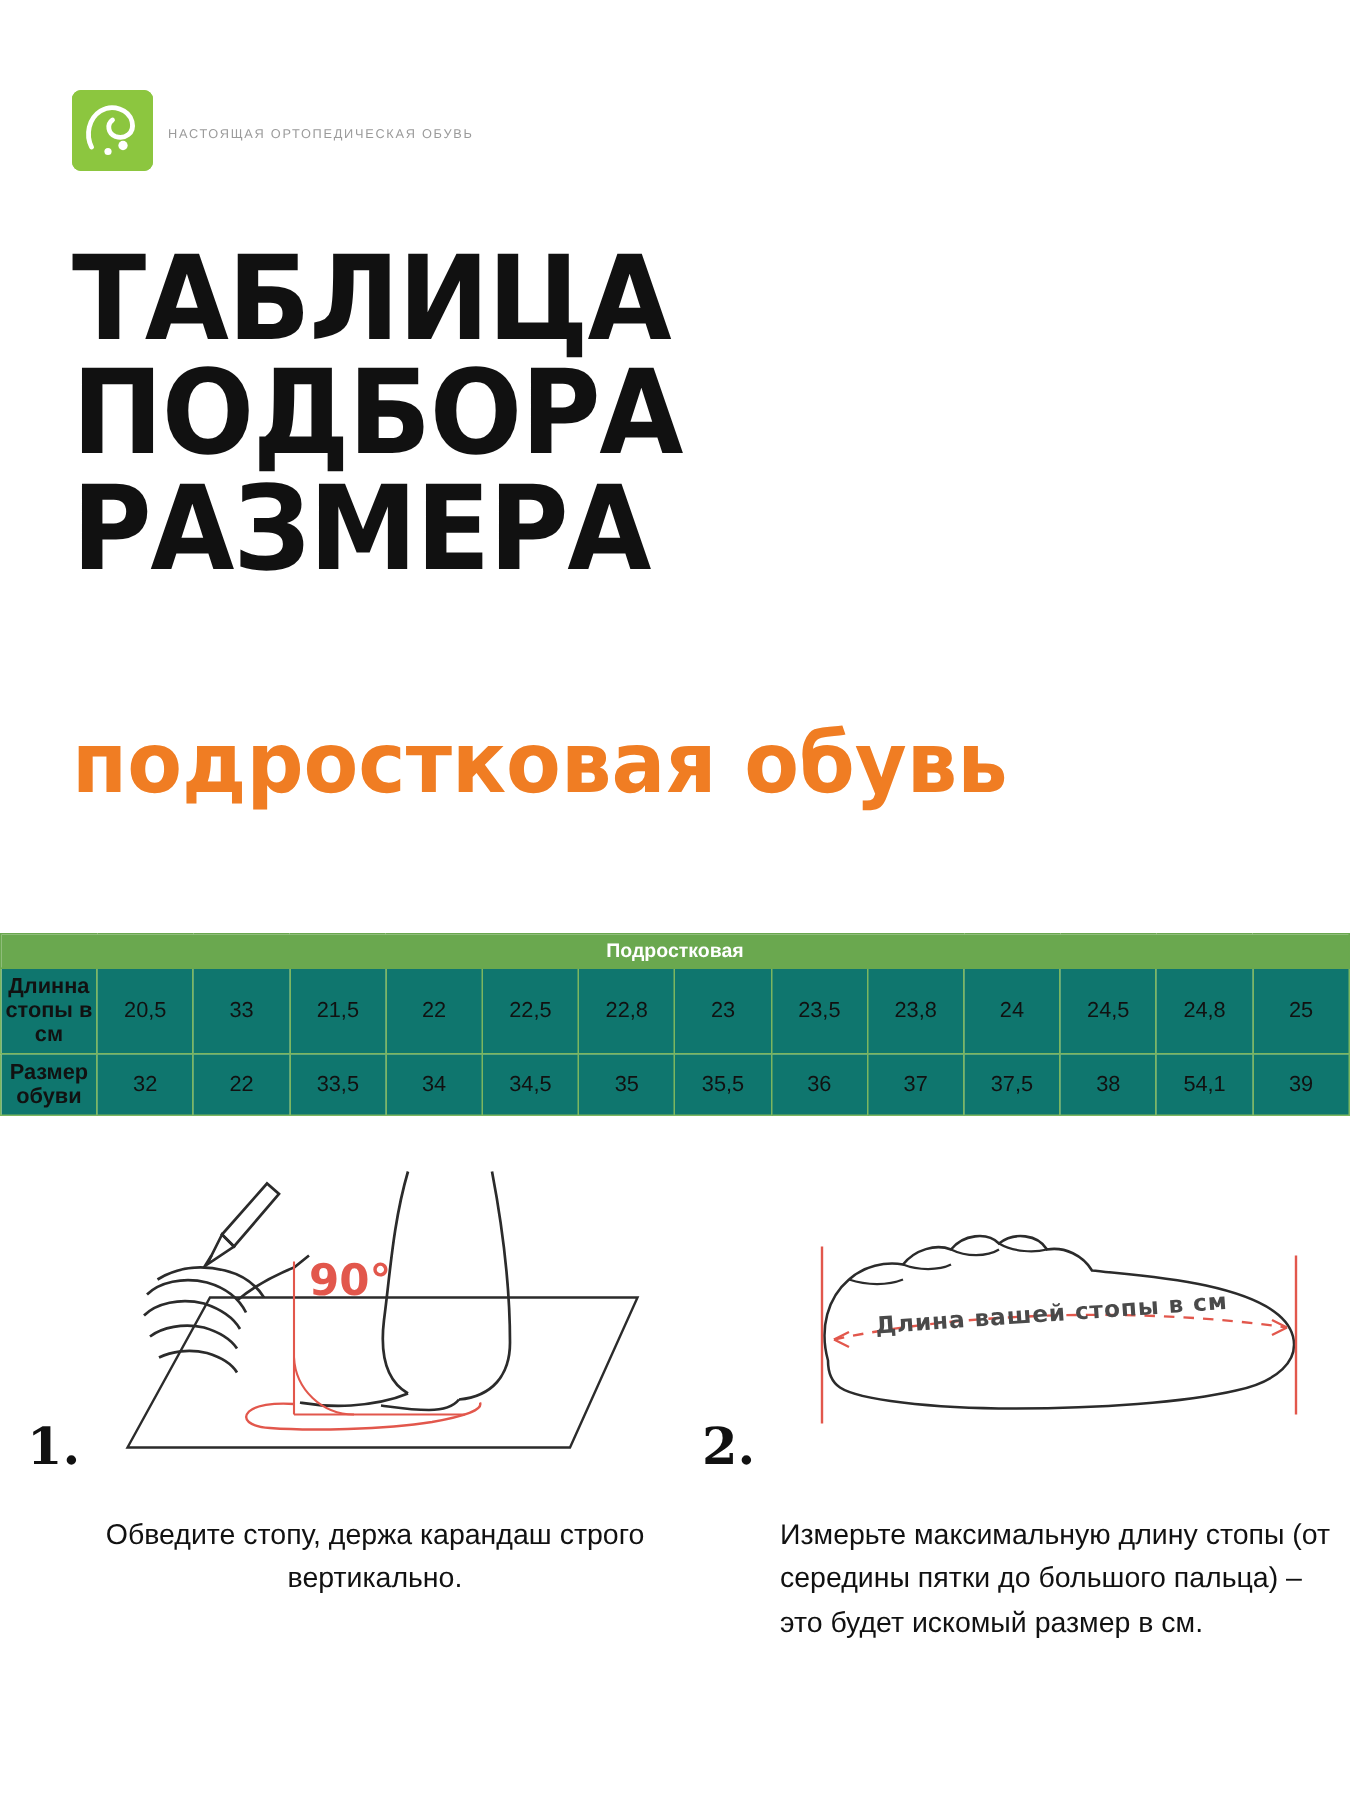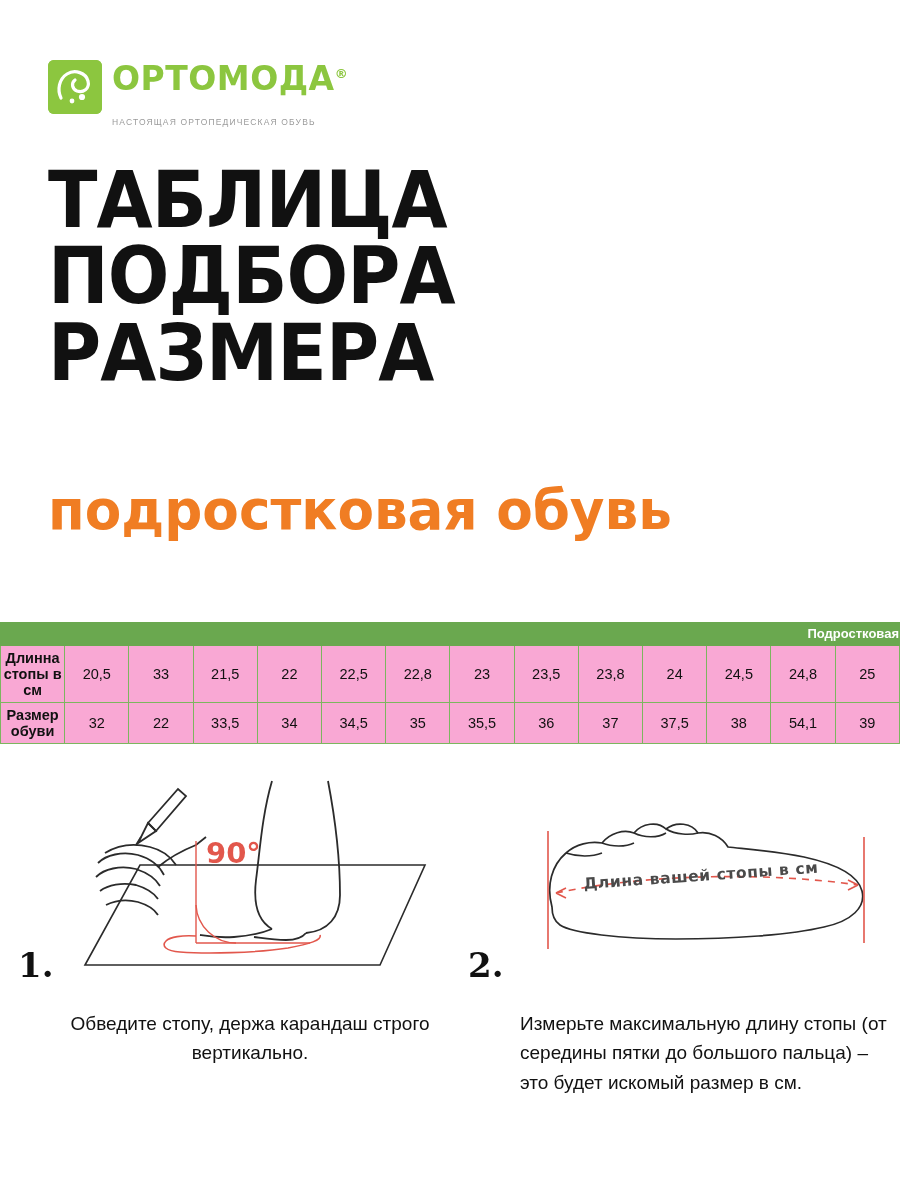--- a/index.html
+++ b/index.html
@@ -98,30 +98,30 @@
   table.size-table {
     border-collapse: collapse;
     width: 900px;
     table-layout: fixed;
   }
   table.size-table th.group-head {
     background: #6aa84f;
     color: #ffffff;
     font-size: 13px;
     font-weight: bold;
-    text-align: right;
+    text-align: center;
     padding: 3px 0 4px;
     border: 1px solid #6aa84f;
   }
   table.size-table td {
     border: 1px solid #7cb65f;
     font-size: 14.5px;
     text-align: center;
     padding: 4px 2px;
-    background: #f9a8d4;
+    background: #0f766e;
     color: #111111;
   }
   table.size-table td.rowlabel {
     font-weight: bold;
     text-align: center;
     font-size: 14.5px;
     width: 190px;
   }
   
   .steps {
@@ -164,21 +164,20 @@
 <div class="logo-wrap">
   <div class="logo-mark">
     <svg width="54" height="54" viewBox="0 0 54 54" aria-hidden="true">
       <rect x="0" y="0" width="54" height="54" rx="6" fill="#8cc63f"></rect>
       <path d="M13 38 C9 30 11 19 19 14 C27 9 38 13 40 21 C42 29 35 33 29 31 C24 29 23 23 27 20" fill="none" stroke="#ffffff" stroke-width="3.2" stroke-linecap="round"></path>
       <circle cx="34" cy="37" r="3.1" fill="#ffffff"></circle>
       <circle cx="24" cy="41" r="2.4" fill="#ffffff"></circle>
     </svg>
   </div>
   <div class="logo-text-block">
-    <div class="logo-word"><span>ОРТОМОДА</span><span class="logo-reg">®</span></div>
     <div class="logo-sub">НАСТОЯЩАЯ ОРТОПЕДИЧЕСКАЯ ОБУВЬ</div>
   </div>
 </div>
 
 <div class="title-main">
   <div>ТАБЛИЦА</div>
   <div>ПОДБОРА РАЗМЕРА</div>
 </div>
 <div class="title-sub">подростковая обувь</div>
 

